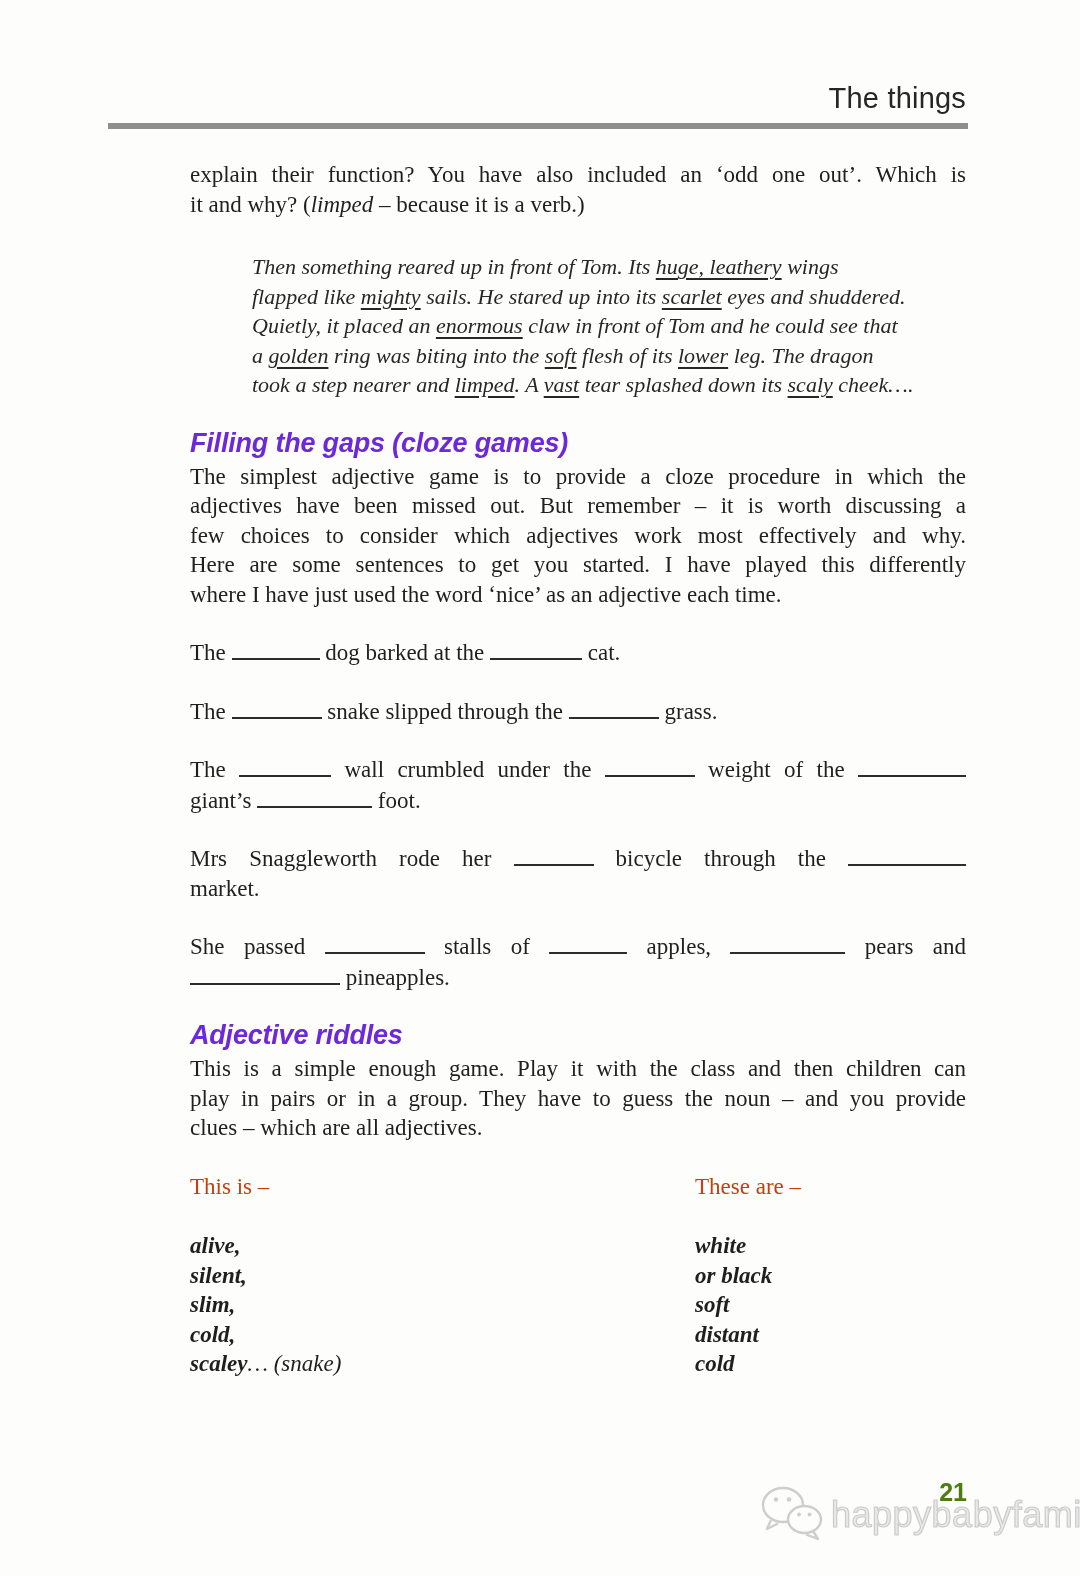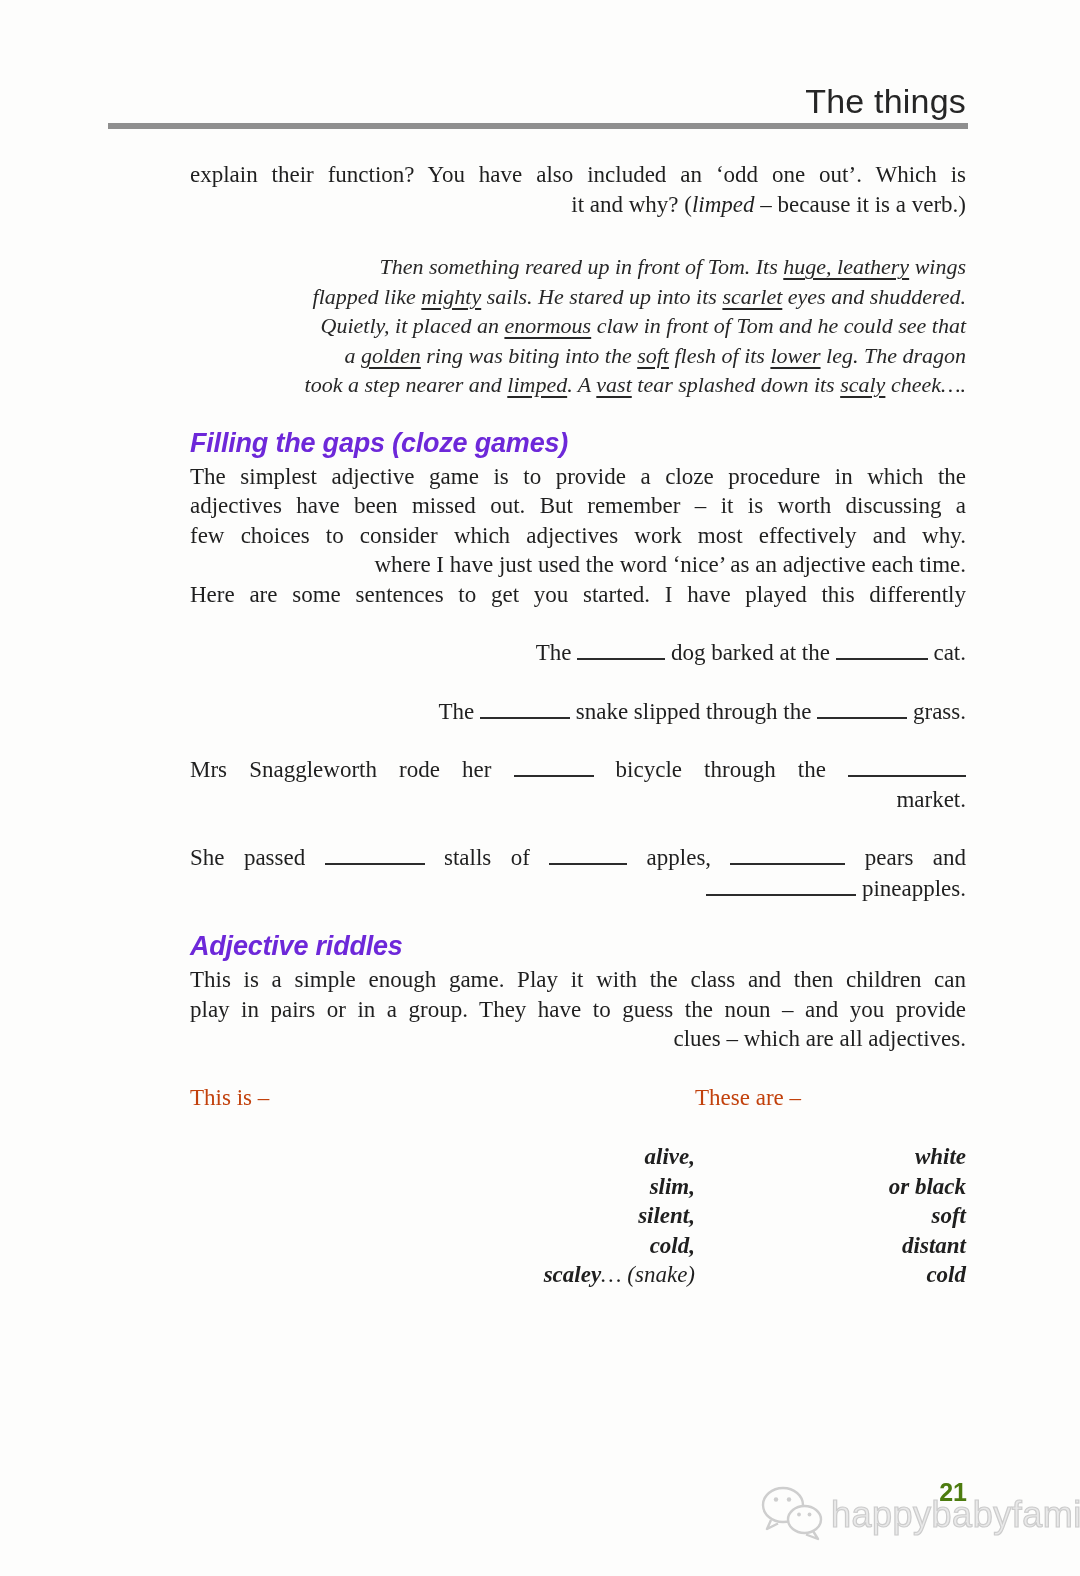--- a/index.html
+++ b/index.html
@@ -11,21 +11,21 @@
     position: relative;
     overflow: hidden;
   }
   .page { position: absolute; inset: 0; }
 
   .header-title {
     position: absolute;
     top: 82px;
     right: 114px;
     font-family: "Liberation Sans", sans-serif;
-    font-size: 34px;
+    font-size: 29px;
     color: #262626;
     letter-spacing: 0.2px;
   }
   .rule {
     position: absolute;
     top: 123px;
     left: 108px;
     width: 860px;
     height: 6px;
     background: #8f8f8f;
@@ -33,21 +33,21 @@
 
   .content {
     position: absolute;
     top: 160px;
     left: 190px;
     width: 776px;
     font-size: 23px;
     line-height: 29.5px;
   }
 
-  .line { white-space: nowrap; text-align: right; }
+  .line { white-space: nowrap; }
   .line.jl { text-align: justify; text-align-last: justify; }
 
   .blank {
     display: inline-block;
     height: 1em;
     border-bottom: 2px solid #2c2c2c;
     vertical-align: baseline;
   }
   .it { font-style: italic; }
   .bd { font-weight: bold; }
@@ -132,29 +132,33 @@
         <div class="line"><span>Quietly, it placed an </span><span class="ul">enormous</span><span> claw in front of Tom and he could see that</span></div>
         <div class="line"><span>a </span><span class="ul">golden</span><span> ring was biting into the </span><span class="ul">soft</span><span> flesh of its </span><span class="ul">lower</span><span> leg. The dragon</span></div>
         <div class="line"><span>took a step nearer and </span><span class="ul">limped</span><span>. A </span><span class="ul">vast</span><span> tear splashed down its </span><span class="ul">scaly</span><span> cheek….</span></div>
       </div>
 
     <h2>Filling the gaps (cloze games)</h2>
     <div class="para">
         <div class="line jl"><span>The simplest adjective game is to provide a cloze procedure in which the</span></div>
         <div class="line jl"><span>adjectives have been missed out. But remember – it is worth discussing a</span></div>
         <div class="line jl"><span>few choices to consider which adjectives work most effectively and why.</span></div>
+        <div class="line jl"><span>Here are some sentences to get you started. I have played this differently</span></div>
         <div class="line"><span>where I have just used the word ‘nice’ as an adjective each time.</span></div>
-        <div class="line jl"><span>Here are some sentences to get you started. I have played this differently</span></div>
       </div>
 
     <div class="sentence">
         <div class="line"><span>The </span><span class="blank" style="width: 88px;"></span><span> dog barked at the </span><span class="blank" style="width: 92px;"></span><span> cat.</span></div>
       </div>
     <div class="sentence">
         <div class="line"><span>The </span><span class="blank" style="width: 90px;"></span><span> snake slipped through the </span><span class="blank" style="width: 90px;"></span><span> grass.</span></div>
+      </div>
+    <div class="sentence">
+        <div class="line jl"><span>The </span><span class="blank" style="width: 92px;"></span><span> wall crumbled under the </span><span class="blank" style="width: 90px;"></span><span> weight of the </span><span class="blank" style="width: 108px;"></span></div>
+        <div class="line"><span>giant’s </span><span class="blank" style="width: 115px;"></span><span> foot.</span></div>
       </div>
     <div class="sentence">
         <div class="line jl"><span>Mrs Snaggleworth rode her </span><span class="blank" style="width: 80px;"></span><span> bicycle through the </span><span class="blank" style="width: 118px;"></span></div>
         <div class="line"><span>market.</span></div>
       </div>
     <div class="sentence">
         <div class="line jl"><span>She passed </span><span class="blank" style="width: 100px;"></span><span> stalls of </span><span class="blank" style="width: 78px;"></span><span> apples, </span><span class="blank" style="width: 115px;"></span><span> pears and</span></div>
         <div class="line"><span class="blank" style="width: 150px;"></span><span> pineapples.</span></div>
       </div>
 
@@ -163,22 +167,22 @@
         <div class="line jl"><span>This is a simple enough game. Play it with the class and then children can</span></div>
         <div class="line jl"><span>play in pairs or in a group. They have to guess the noun – and you provide</span></div>
         <div class="line"><span>clues – which are all adjectives.</span></div>
       </div>
 
     <div class="cols">
       <div class="col-left">
         <div class="col-header">This is –</div>
         <div class="riddle-list">
             <div class="line"><span class="bd">alive,</span></div>
+            <div class="line"><span class="bd">silent,</span></div>
             <div class="line"><span class="bd">slim,</span></div>
-            <div class="line"><span class="bd">silent,</span></div>
             <div class="line"><span class="bd">cold,</span></div>
             <div class="line"><span class="bd">scaley</span><span>… (snake)</span></div>
           </div>
       </div>
       <div class="col-right">
         <div class="col-header">These are –</div>
         <div class="riddle-list">
             <div class="line"><span class="bd">white</span></div>
             <div class="line"><span class="bd">or black</span></div>
             <div class="line"><span class="bd">soft</span></div>

